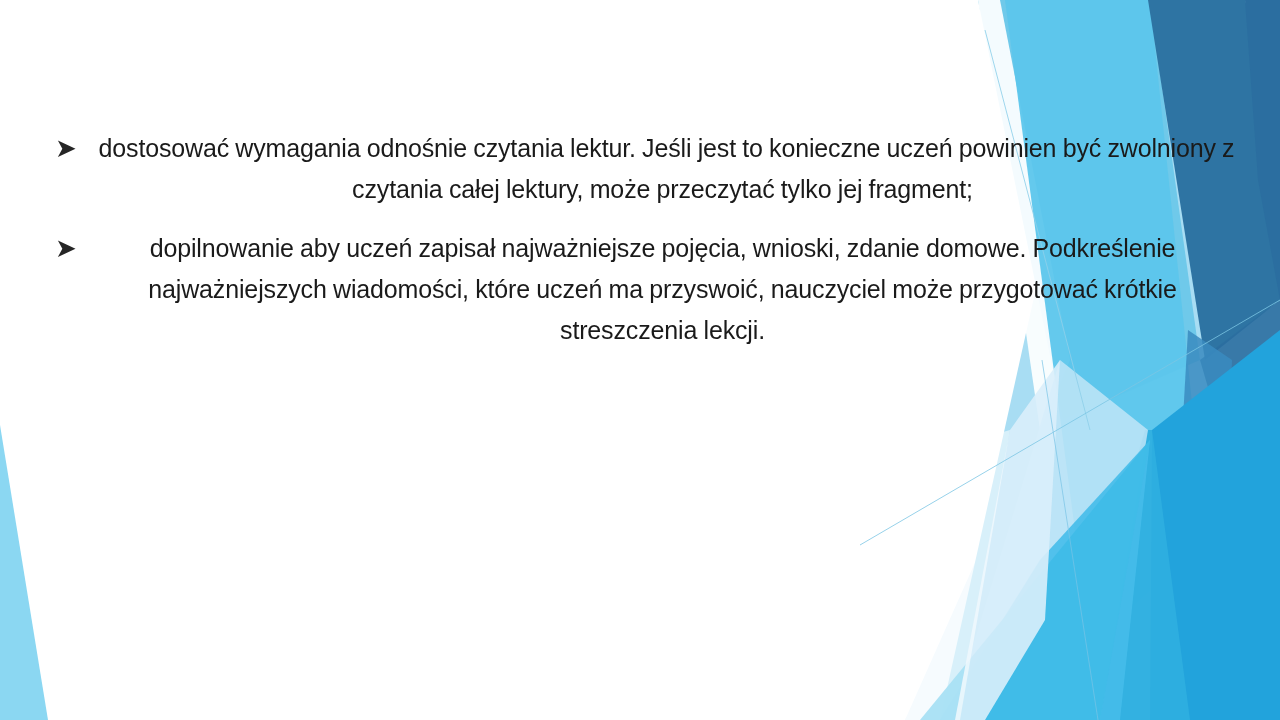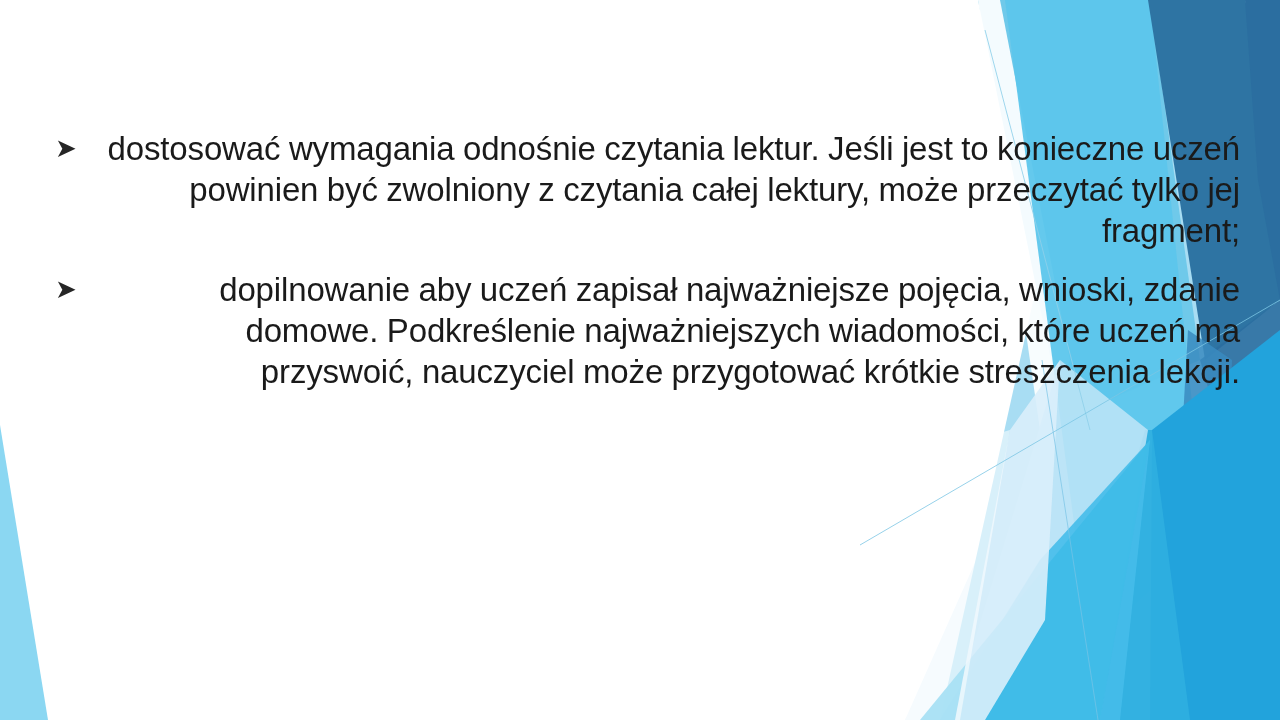--- a/index.html
+++ b/index.html
@@ -47,27 +47,27 @@
     font-size: 26px;
     line-height: 40px;
     color: #262626;
     font-family: "DejaVu Sans", sans-serif;
     text-align: left;
     position: relative;
     top: 0px;
   }
   .bullet-text {
     flex: 1 1 auto;
-    font-size: 33px;
+    font-size: 25px;
     line-height: 41px;
     color: #1a1a1a;
     font-family: "Liberation Sans", sans-serif;
     letter-spacing: -0.15px;
     word-spacing: -0.5px;
-    text-align: right;
+    text-align: center;
   }
   .bullet-row.first .bullet-text {
     text-indent: 8px;
   }
 </style>
 </head>
 <body>
 
 <div class="slide">
 

